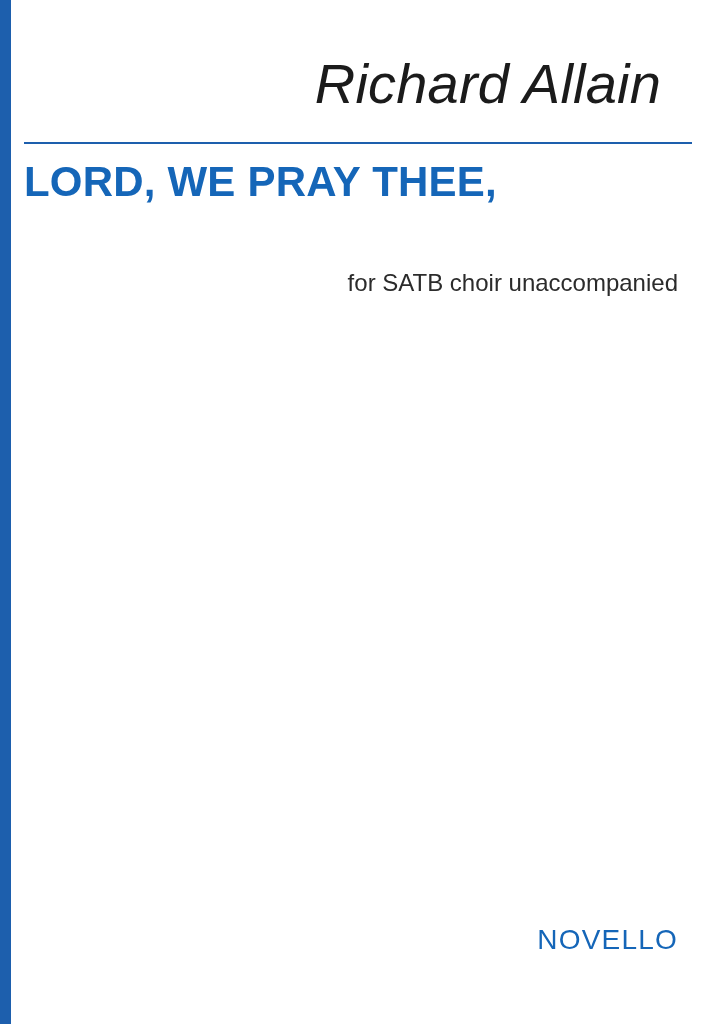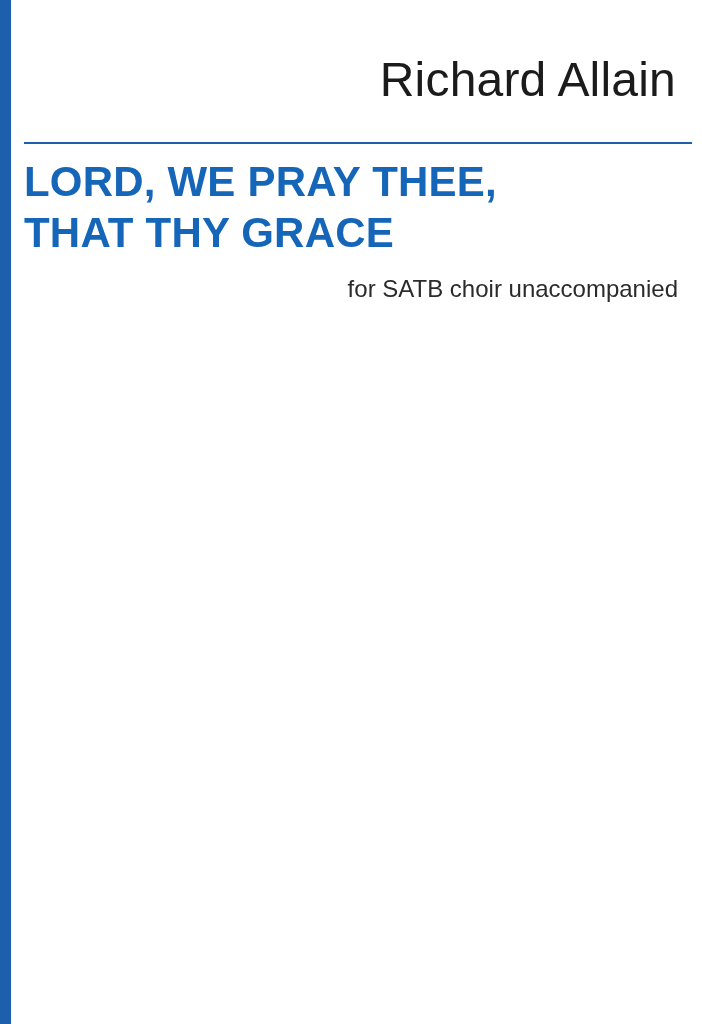--- a/index.html
+++ b/index.html
@@ -31,31 +31,32 @@
     left: 0;
     top: 0;
     width: 11px;
     height: 1024px;
     background: #1d5fad;
   }
 
   .composer {
     position: absolute;
     left: 40px;
-    right: 12px;
+    right: 27px;
     top: 55px;
     text-align: right;
     font-family: "Liberation Sans", sans-serif;
-    font-size: 48px;
+    font-size: 56px;
     font-weight: 400;
     color: #1b1b1b;
     letter-spacing: 0.2px;
     line-height: 1.05;
     padding-right: 14px;
     white-space: nowrap;
+    font-style: italic;
   }
 
   .rule {
     position: absolute;
     left: 24px;
     right: 10px;
     top: 142px;
     height: 2px;
     background: #1d5fad;
   }
@@ -73,21 +74,21 @@
     color: #1566b8;
     line-height: 1.22;
     letter-spacing: 0.2px;
   }
   .title-line { display: block; white-space: nowrap; }
 
   .subtitle {
     position: absolute;
     left: 24px;
     right: 10px;
-    top: 275px;
+    top: 269px;
     text-align: right;
     padding-right: 14px;
     font-family: "Liberation Sans", sans-serif;
     font-size: 24px;
     font-weight: 400;
     color: #2b2b2b;
     white-space: nowrap;
   }
 
   .publisher {
@@ -110,19 +111,19 @@
 <div class="page">
 
   <div class="spine"></div>
 
   <div class="composer">Richard Allain</div>
 
   <div class="rule"></div>
 
   <div class="title">
     <span class="title-line">LORD, WE PRAY THEE,</span>
-    <span class="title-line">THAT THY GRACE</span>
   </div>
 
   <div class="subtitle">for SATB choir unaccompanied</div>
 
+  <div class="publisher">NOVELLO</div>
 
 </div>
 
 </body></html>

